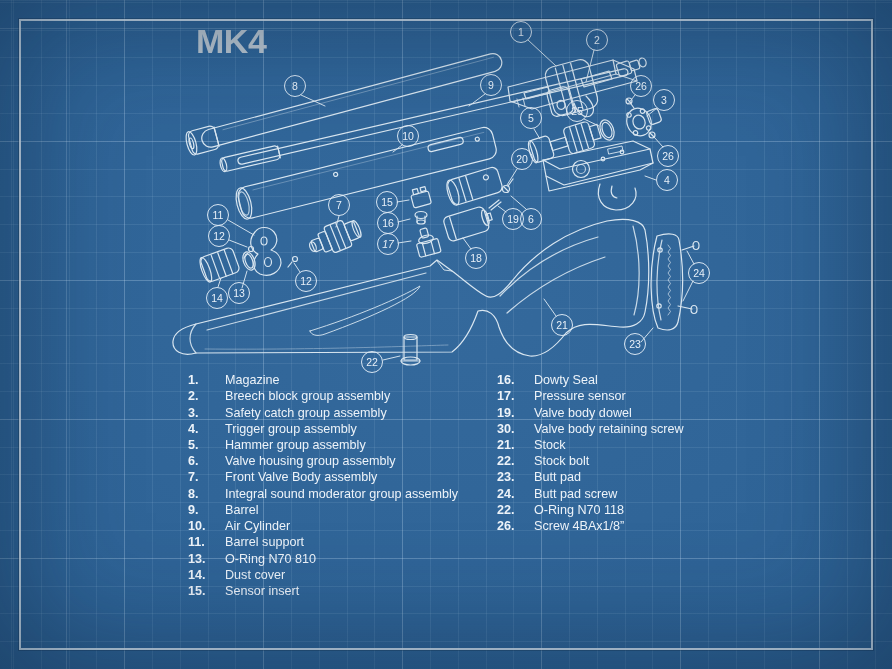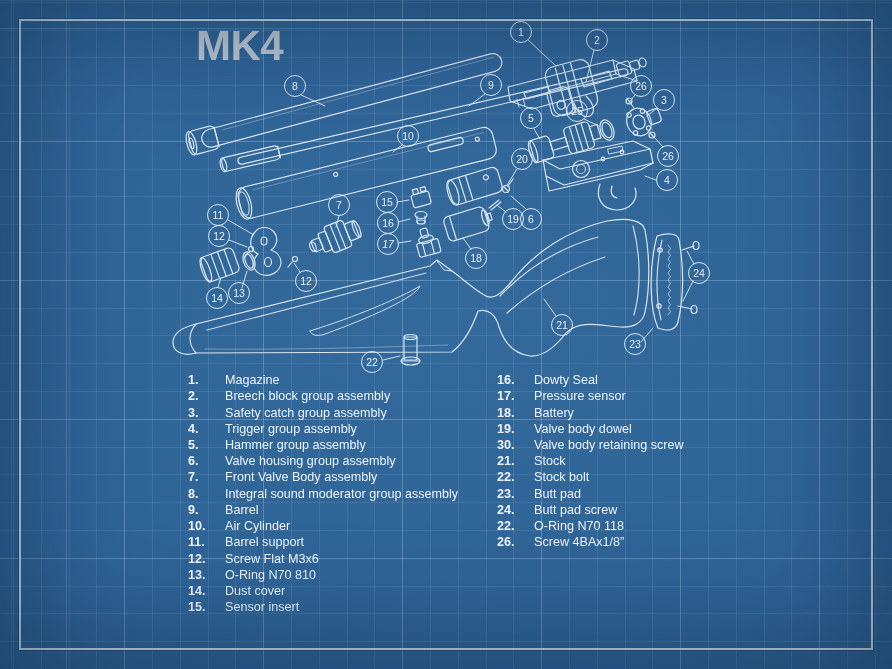--- a/index.html
+++ b/index.html
@@ -23,21 +23,21 @@
     box-shadow:inset 0 0 110px 25px rgba(8,28,52,0.38);
   }
   .frame{
     position:absolute;left:19px;top:19px;right:19px;bottom:19px;
     border:2px solid rgba(216,230,241,0.88);
     box-shadow:0 0 0 1px rgba(20,50,80,0.35);
     pointer-events:none;
   }
   .title{
     position:absolute;left:196px;top:22px;
-    font-size:42px;font-weight:800;letter-spacing:-0.5px;
+    font-size:34px;font-weight:800;letter-spacing:-0.5px;
     color:#b9c6d1;
   }
   svg.art{position:absolute;left:0;top:0;}
   svg.art *{vector-effect:non-scaling-stroke;}
   .callout{
     position:absolute;width:22px;height:22px;border-radius:50%;
     border:1.5px solid rgba(223,235,245,0.95);
     color:#e8f0f8;font-size:10.5px;font-weight:400;
     display:flex;align-items:center;justify-content:center;
     box-sizing:border-box;line-height:1;
@@ -386,24 +386,20 @@
       </div>
       <div class="legend-row">
         <span class="legend-num">10.</span>
         <span class="legend-label">Air Cylinder</span>
       </div>
       <div class="legend-row">
         <span class="legend-num">11.</span>
         <span class="legend-label">Barrel support</span>
       </div>
       <div class="legend-row">
-        <span class="legend-num">12.</span>
-        <span class="legend-label">Screw Flat M3x6</span>
-      </div>
-      <div class="legend-row">
         <span class="legend-num">13.</span>
         <span class="legend-label">O-Ring N70 810</span>
       </div>
       <div class="legend-row">
         <span class="legend-num">14.</span>
         <span class="legend-label">Dust cover</span>
       </div>
       <div class="legend-row">
         <span class="legend-num">15.</span>
         <span class="legend-label">Sensor insert</span>
@@ -412,24 +408,20 @@
   <div id="legend-right" class="legend-col">
       <div class="legend-row">
         <span class="legend-num">16.</span>
         <span class="legend-label">Dowty Seal</span>
       </div>
       <div class="legend-row">
         <span class="legend-num">17.</span>
         <span class="legend-label">Pressure sensor</span>
       </div>
       <div class="legend-row">
-        <span class="legend-num">18.</span>
-        <span class="legend-label">Battery</span>
-      </div>
-      <div class="legend-row">
         <span class="legend-num">19.</span>
         <span class="legend-label">Valve body dowel</span>
       </div>
       <div class="legend-row">
         <span class="legend-num">30.</span>
         <span class="legend-label">Valve body retaining screw</span>
       </div>
       <div class="legend-row">
         <span class="legend-num">21.</span>
         <span class="legend-label">Stock</span>

